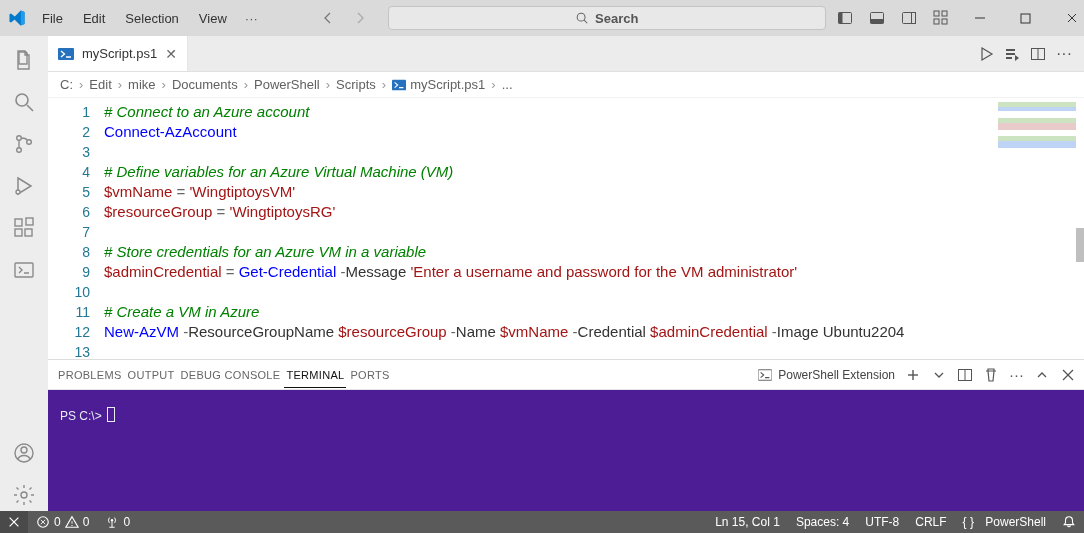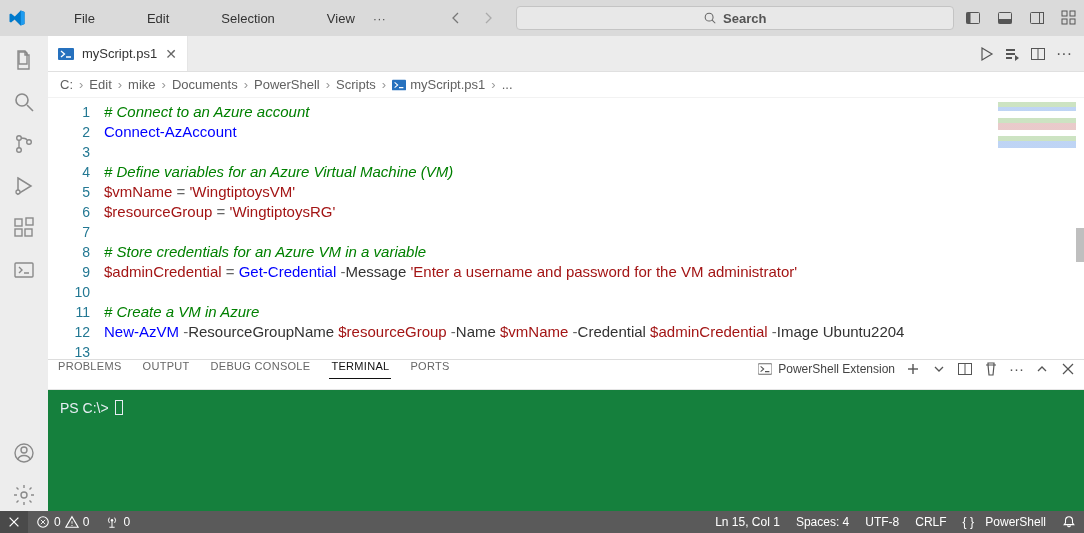--- a/index.html
+++ b/index.html
@@ -1,20 +1,20 @@
 <!DOCTYPE html>
 <html><head>
 <meta charset="utf-8">
 <style>
   * { box-sizing: border-box; margin: 0; padding: 0; font-family: "Segoe UI", Arial, sans-serif; }
   body { width: 1084px; height: 533px; overflow: hidden; background: #fff; font-size: 13px; color: #333; display:flex; flex-direction:column; }
   
   .titlebar { height: 36px; background: #dadada; display:flex; align-items:center; padding:0 4px; gap:4px; }
   .titlebar .app-icon { width:24px; height:24px; display:flex; align-items:center; justify-content:center; margin:0 4px; }
-  .titlebar .menu-item { padding:4px 8px; color:#333; cursor:pointer;margin-left:32px; }
+  .titlebar .menu-item { padding:4px 8px; color:#333; cursor:pointer; }
   .titlebar .overflow { padding:4px 6px; color:#555; }
   .titlebar .nav { display:flex; gap:8px; margin-left:48px; margin-right:12px; }
   .titlebar .nav .nav-btn { width:24px;height:24px; display:flex;align-items:center;justify-content:center; color:#666;}
   .titlebar .nav .nav-btn.disabled{color:#aaa;}
   .titlebar .search { flex:0 0 438px; height:24px; border:1px solid #c4c4c4; background:#e8e8e8; border-radius:4px; display:flex; align-items:center; justify-content:center; gap:6px; font-size:13px; color:#555; margin:0 auto;font-weight:bold;}
   .titlebar .right-icons { margin-left:auto; display:flex; gap:2px; align-items:center; }
   .titlebar .right-icons .ticon { width:30px; height:30px; display:flex; align-items:center; justify-content:center; color:#555; }
   .titlebar .winbtn { width:44px; height:30px; display:flex; align-items:center; justify-content:center; color:#555; }
   
   .body-row { flex:1; display:flex; min-height:0; }
@@ -39,26 +39,26 @@
   .tok-cmdlet { color:#0000ff;}
   .tok-var { color:#a31515;}
   .tok-op { color:#666;}
   .tok-string { color:#a31515;}
   .tok-param { color:#333;}
   .tok-paramname { color:#333;}
   .minimap { width:78px; height:46px; position:absolute; top:4px; right:8px; background:linear-gradient(#b7d7a8 0 10%, #a3c2f0 10% 20%, #fff 20% 35%, #b7d7a8 35% 45%, #e0b4b4 45% 60%, #fff 60% 75%, #b7d7a8 75% 85%, #a3c2f0 85% 100%); opacity:.7;}
   .scroll-thumb { position:absolute; right:0; top:130px; width:8px; height:34px; background:rgba(0,0,0,.25);}
   
   .panel { height:152px; border-top:1px solid #ddd; display:flex; flex-direction:column;}
-  .panel-tabs { height:30px; display:flex; align-items:flex-start; padding:0 8px; gap:17px; font-size:11px; color:#666; background:#fff; border-bottom:1px solid #e5e5e5;}
+  .panel-tabs { height:30px; display:flex; align-items:center; padding:0 8px; gap:2px; font-size:11px; color:#666; background:#fff; border-bottom:1px solid #e5e5e5;}
   .panel-tabs .ptab { letter-spacing:.3px; padding:0 2px; cursor:pointer; }
   .panel-tabs .ptab.active { color:#111; border-bottom:1px solid #111; padding-bottom:6px; margin-bottom:-7px;}
   .panel-tabs .right { margin-left:auto; display:flex; align-items:center; gap:10px; color:#555;}
   .panel-tabs .shell-label { display:flex; align-items:center; gap:6px; font-size:12px; color:#444;}
-  .terminal { flex:1; background:#15803d; color:#e6edf3; padding:10px 12px; font-family:Consolas,"Courier New",monospace; font-size:14px;}
+  .terminal { flex:1; background:#4c1d95; color:#e6edf3; padding:17px 12px; font-family:Consolas,"Courier New",monospace; font-size:12px;}
   .terminal .cursor { display:inline-block; width:8px; height:15px; border:1px solid #e6edf3; margin-left:2px; vertical-align:-2px;}
   
   .status { height:22px; background:#606060; color:#fff; display:flex; align-items:center; font-size:12px;}
   .status .sitem { padding:0 8px; display:flex; align-items:center; gap:4px;}
   .status .left-edge { width:28px; height:22px; background:#4d4d4d; display:flex;align-items:center;justify-content:center;}
   .status .grow { flex:1;}
   svg { display:block; }
   .ps-icon svg { width:16px;height:16px;}
   .small-icon svg { width:16px;height:16px;}
 </style>

